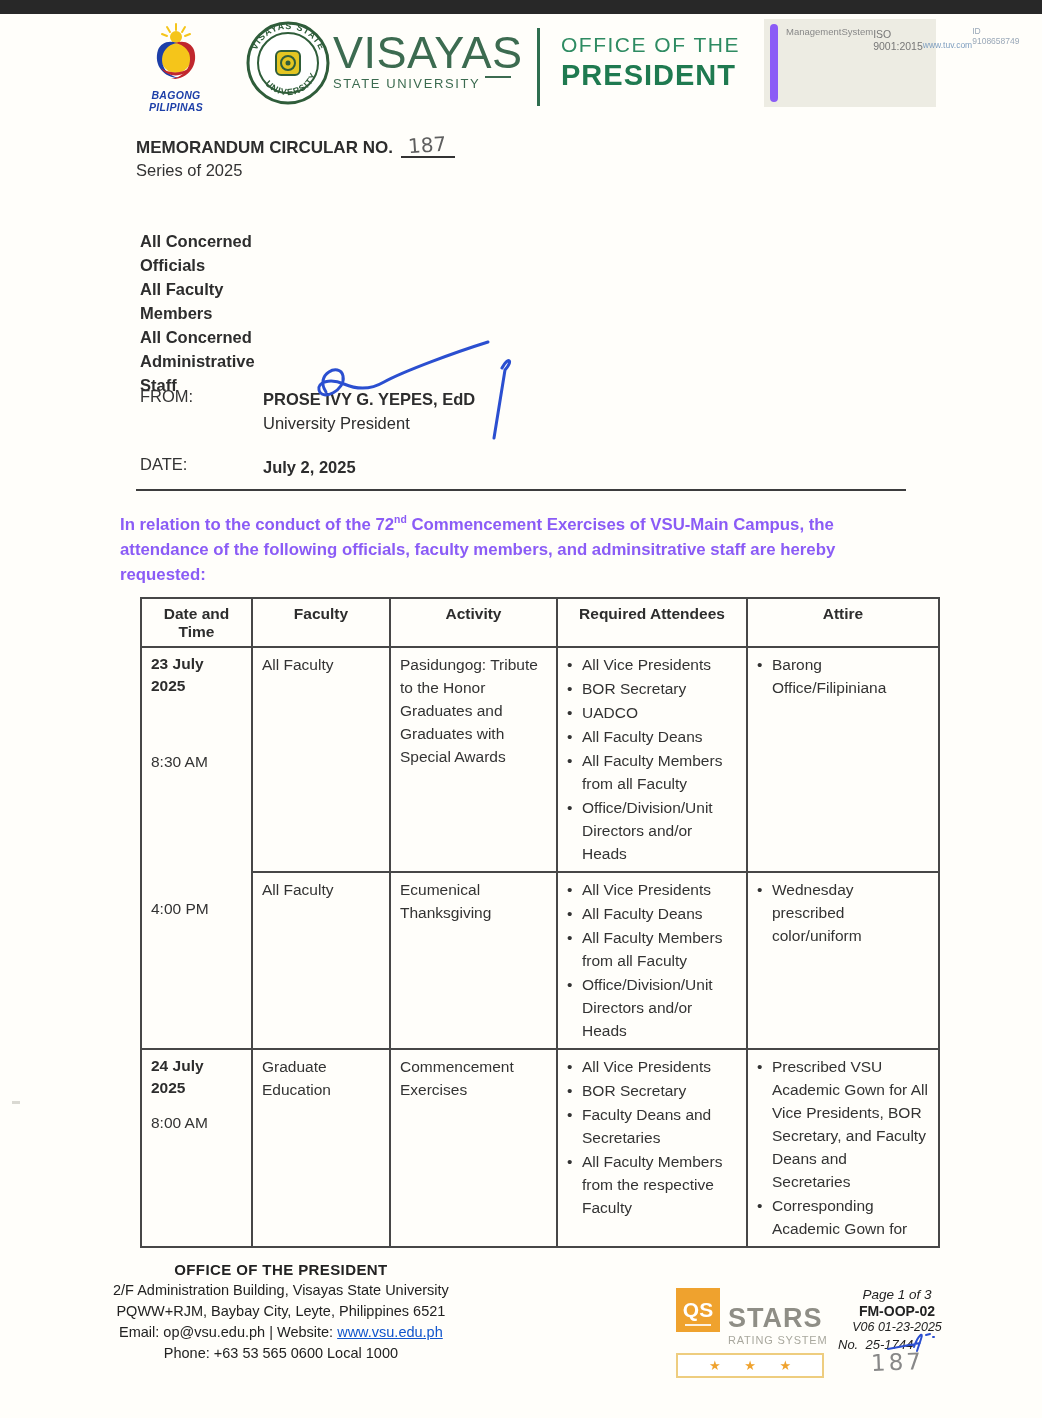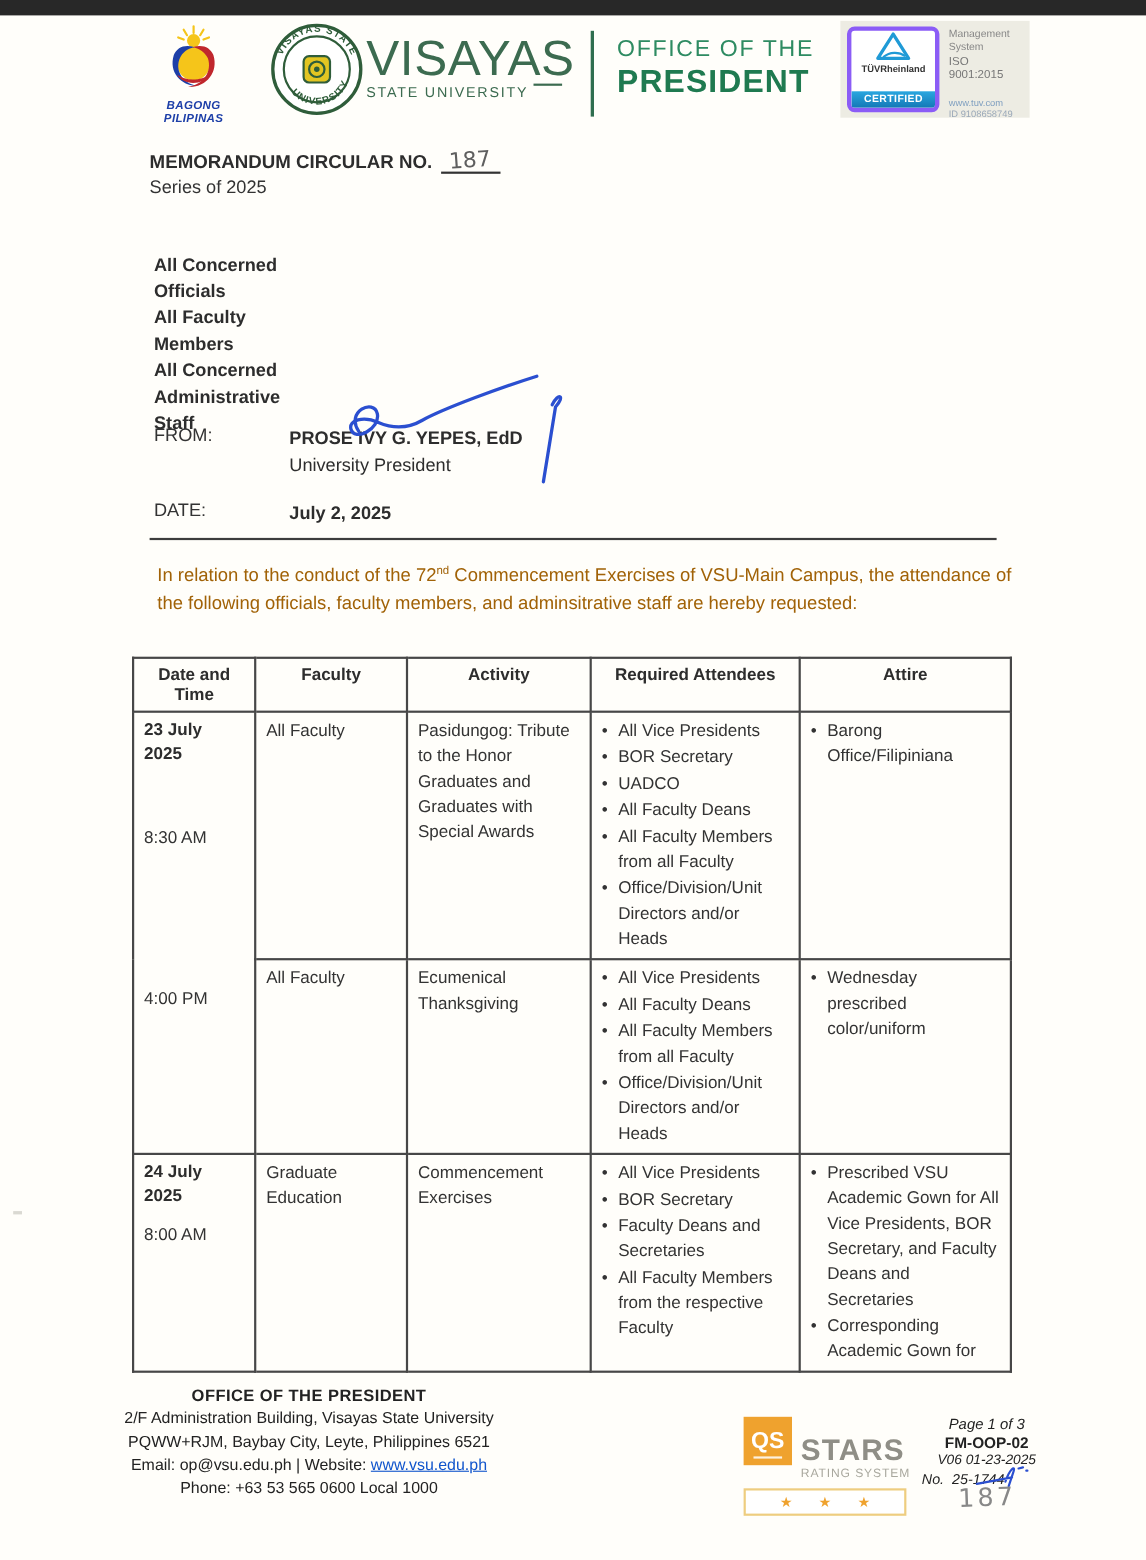--- a/index.html
+++ b/index.html
@@ -20,21 +20,21 @@
   .office{position:absolute;left:561px;top:33px;}
   .office-l1{font-size:21px;color:#2e8b62;letter-spacing:1.5px;}
   .office-l2{font-size:29px;font-weight:bold;color:#1f7a50;letter-spacing:1px;margin-top:2px;}
   .tuv{position:absolute;left:764px;top:19px;width:172px;height:88px;background:#edece3;
        display:flex;gap:8px;padding:5px 6px;box-sizing:border-box;}
   .tuv-badge{width:80px;background:#fff;border:4px solid #8b5cf6;border-radius:7px;overflow:hidden;
              display:flex;flex-direction:column;align-items:center;}
   .tuv-brand{font-size:8.5px;color:#333;font-weight:bold;margin-top:1px;}
   .tuv-cert{width:100%;background:linear-gradient(#2aa7e0,#1478b6);color:#fff;font-size:9.5px;
             font-weight:bold;text-align:center;padding:2px 0;letter-spacing:.4px;margin-top:auto;}
-  .tuv-meta{display:flex;flex-direction:column;font-size:9.5px;color:#888;padding-top:2px;}
+  .tuv-meta{display:flex;flex-direction:row;font-size:9.5px;color:#888;padding-top:2px;}
   .tuv-iso{font-size:10.5px;color:#777;margin-top:2px;}
   .tuv-url{font-size:8.5px;color:#7f9fc0;margin-top:14px;}
   .tuv-id{font-size:8.5px;color:#9aa8b8;}
 
   
   .memo-head{position:absolute;left:136px;top:134px;font-size:17px;font-weight:bold;color:#2d2d2d;}
   .memo-no{display:inline-block;width:54px;height:22px;border-bottom:2.5px solid #333;
            position:relative;margin-left:8px;vertical-align:bottom;}
   .hand{font-family:"DejaVu Sans",sans-serif;color:#5f5f5f;}
   .hand-top{position:absolute;left:7px;bottom:-1px;font-size:20px;font-weight:normal;transform:rotate(-4deg);}
@@ -42,24 +42,24 @@
 
   
   .meta-row{position:absolute;left:140px;display:grid;grid-template-columns:123px 1fr;width:790px;
             font-size:16.5px;color:#333;}
   .meta-val{font-weight:bold;line-height:24px;color:#2d2d2d;}
   .meta-val .sub{font-weight:normal;}
   sup{font-size:.62em;}
   .sig-main{position:absolute;left:296px;top:340px;pointer-events:none;}
   .sig-tail{position:absolute;left:478px;top:352px;pointer-events:none;}
   .sep{position:absolute;left:136px;top:489px;width:770px;border-top:2.5px solid #3d3d3d;}
-  .body-par{position:absolute;left:143px;top:507px;width:802px;font-size:16.8px;line-height:25px;color:#a16207;}
-
-  
-  .memo-table{position:absolute;left:120px;top:597px;width:798px;border-collapse:collapse;
+  .body-par{position:absolute;left:120px;top:507px;width:802px;font-size:16.8px;line-height:25px;color:#8b5cf6;font-weight:bold;}
+
+  
+  .memo-table{position:absolute;left:140px;top:597px;width:798px;border-collapse:collapse;
               table-layout:fixed;font-size:15.5px;color:#333;}
   .memo-table th,.memo-table td{border:2px solid #474747;vertical-align:top;padding:5px 9px;box-sizing:border-box;}
   .memo-table th{text-align:center;font-size:15.5px;color:#2d2d2d;padding-top:6px;}
   .cell-rel{position:relative;}
   .dt{font-weight:bold;color:#2d2d2d;line-height:22px;}
   .tm{position:absolute;left:9px;font-size:15.5px;}
   .bi{display:flex;line-height:23px;margin-bottom:1px;}
   .bi .dot{width:15px;flex:none;}
   .bi .tx{flex:1;}
   .plain{line-height:23px;}

